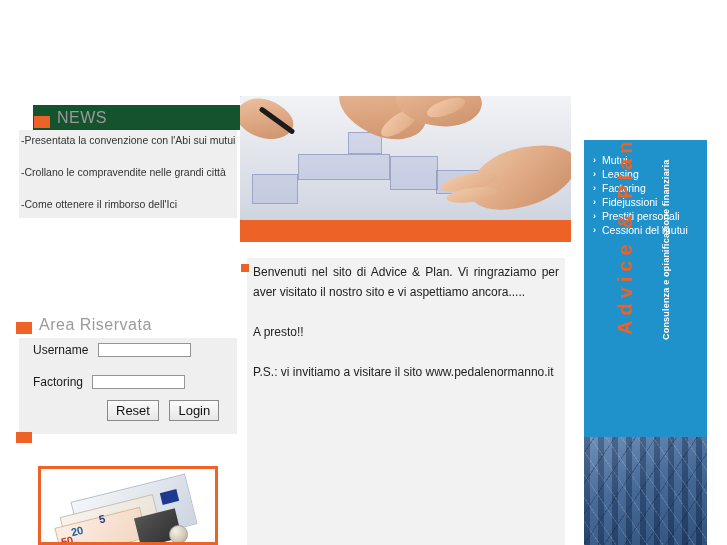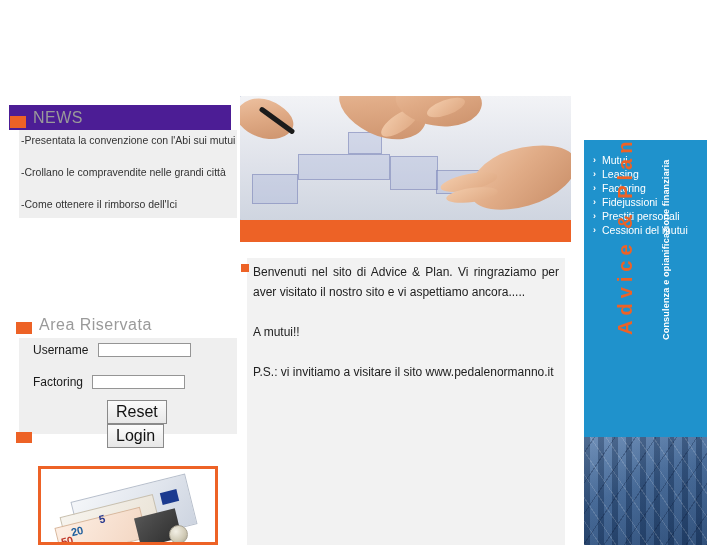--- a/index.html
+++ b/index.html
@@ -46,23 +46,23 @@
     position: absolute;
     left: 24px; top: 4px;
     font-size: 16px;
     color: #9a9a9a;
     letter-spacing: .5px;
     font-weight: 400;
   }
 
   #news-panel {
     position: absolute;
-    left: 9px; top: 105px;
+    left: 33px; top: 105px;
     width: 222px; height: 25px;
-    background: #4c1d95;
+    background: #14532d;
   }
   #news-body {
     position: absolute;
     left: 19px; top: 130px;
     width: 218px; height: 104px;
     background: #efefef;
     padding: 4px 6px 0 2px;
   }
   .news-item {
     font-size: 10.5px;
@@ -113,21 +113,21 @@
     margin-left: 6px;
   }
   #btn-row {
     position: absolute;
     left: 88px; top: 62px;
   }
   .btn {
     display: inline-block;
     border: 1px solid #8a8a8a;
     background: linear-gradient(to bottom, #fbfbfb 0%, #e7e7e7 100%);
-    font-size: 16px;
+    font-size: 13px;
     font-family: "Liberation Sans", sans-serif;
     color: #111;
     padding: 2px 8px;
     margin-right: 6px;
     cursor: pointer;
   }
 
   #left-bottom-marker {
     position: absolute;
     left: 16px; top: 432px;
@@ -445,21 +445,21 @@
     <div class="finger" style="left:200px;top:78px;width:58px;height:16px;transform:rotate(-12deg);"></div>
     <div class="finger" style="left:206px;top:92px;width:52px;height:14px;transform:rotate(-8deg);"></div>
   </div>
   <div id="hero-orange-bar"></div>
 
   <div id="content-leftbar"></div>
   <div id="content-panel"></div>
   <div id="content-marker"></div>
   <div id="content-text">
     <p>Benvenuti nel sito di Advice &amp; Plan. Vi ringraziamo per aver visitato il nostro sito e vi aspettiamo ancora.....</p>
-    <p>A mutui!!</p>
+    <p>A presto!!</p>
     <p>P.S.: vi invitiamo a visitare il sito www.pedalenormanno.it</p>
   </div>
 
   <div id="nav-panel">
     <div id="nav-list">
       <div class="nav-item">
         <span class="nav-chev">›</span>
         <span>Mutui</span>
       </div>
       <div class="nav-item">

